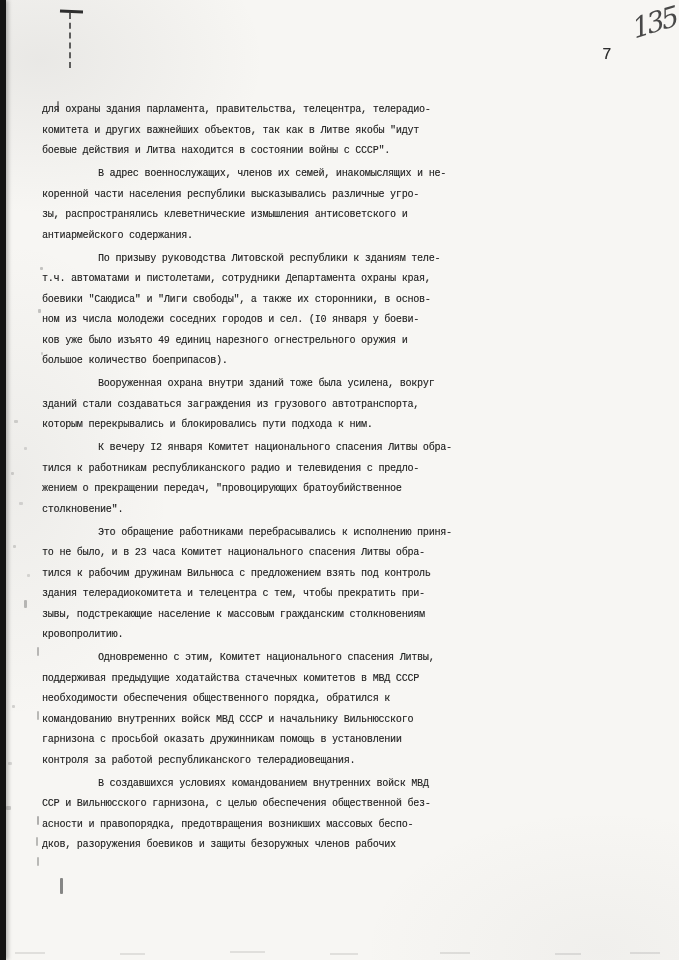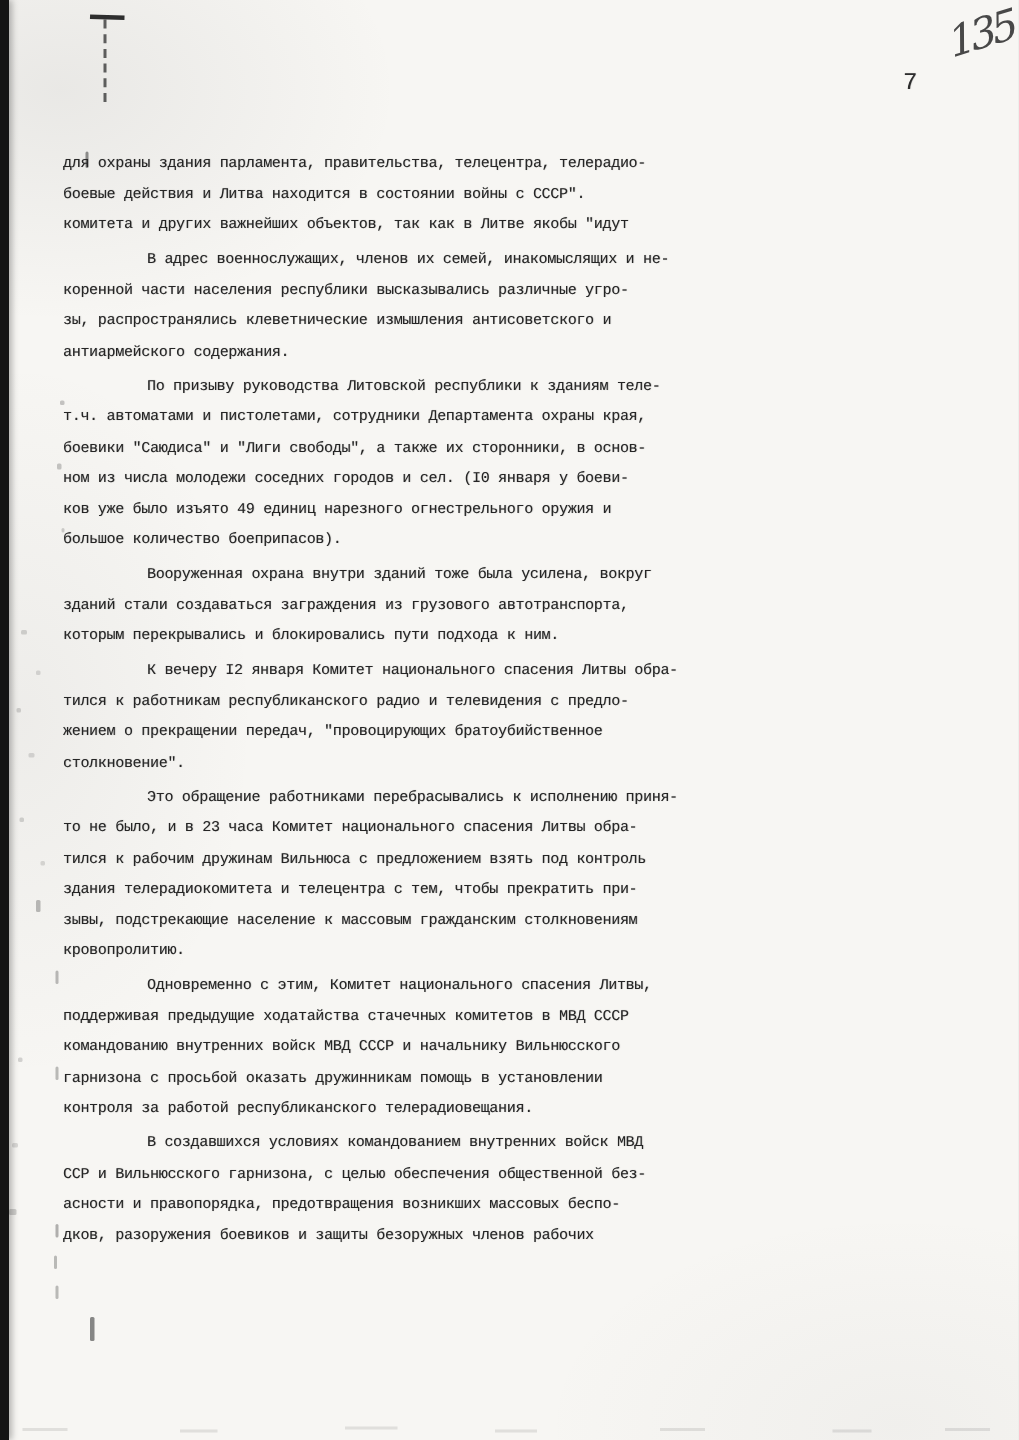--- a/index.html
+++ b/index.html
@@ -70,22 +70,22 @@
     <div class="cm-v"></div>
   </div>
 
   <div class="handwritten">135</div>
   <div class="page-number">7</div>
 
   <div class="body-text">
 
     <div class="para">
       <div class="line">для охраны здания парламента, правительства, телецентра, телерадио-</div>
+      <div class="line">комитета и других важнейших объектов, так как в Литве якобы "идут</div>
       <div class="line">боевые действия и Литва находится в состоянии войны с СССР".</div>
-      <div class="line">комитета и других важнейших объектов, так как в Литве якобы "идут</div>
     </div>
 
     <div class="para indented">
       <div class="line">В адрес военнослужащих, членов их семей, инакомыслящих и не-</div>
       <div class="line">коренной части населения республики высказывались различные угро-</div>
       <div class="line">зы, распространялись клеветнические измышления антисоветского и</div>
       <div class="line">антиармейского содержания.</div>
     </div>
 
     <div class="para indented">
@@ -115,20 +115,21 @@
       <div class="line">то не было, и в 23 часа Комитет национального спасения Литвы обра-</div>
       <div class="line">тился к рабочим дружинам Вильнюса с предложением взять под контроль</div>
       <div class="line">здания телерадиокомитета и телецентра с тем, чтобы прекратить при-</div>
       <div class="line">зывы, подстрекающие население к массовым гражданским столкновениям</div>
       <div class="line">кровопролитию.</div>
     </div>
 
     <div class="para indented">
       <div class="line">Одновременно с этим, Комитет национального спасения Литвы,</div>
       <div class="line">поддерживая предыдущие ходатайства стачечных комитетов в МВД СССР</div>
+      <div class="line">необходимости обеспечения общественного порядка, обратился к</div>
       <div class="line">командованию внутренних войск МВД СССР и начальнику Вильнюсского</div>
       <div class="line">гарнизона с просьбой оказать дружинникам помощь в установлении</div>
       <div class="line">контроля за работой республиканского телерадиовещания.</div>
     </div>
 
     <div class="para indented">
       <div class="line">В создавшихся условиях командованием внутренних войск МВД</div>
       <div class="line">ССР и Вильнюсского гарнизона, с целью обеспечения общественной без-</div>
       <div class="line">асности и правопорядка, предотвращения возникших массовых беспо-</div>
       <div class="line">дков, разоружения боевиков и защиты безоружных членов рабочих</div>

